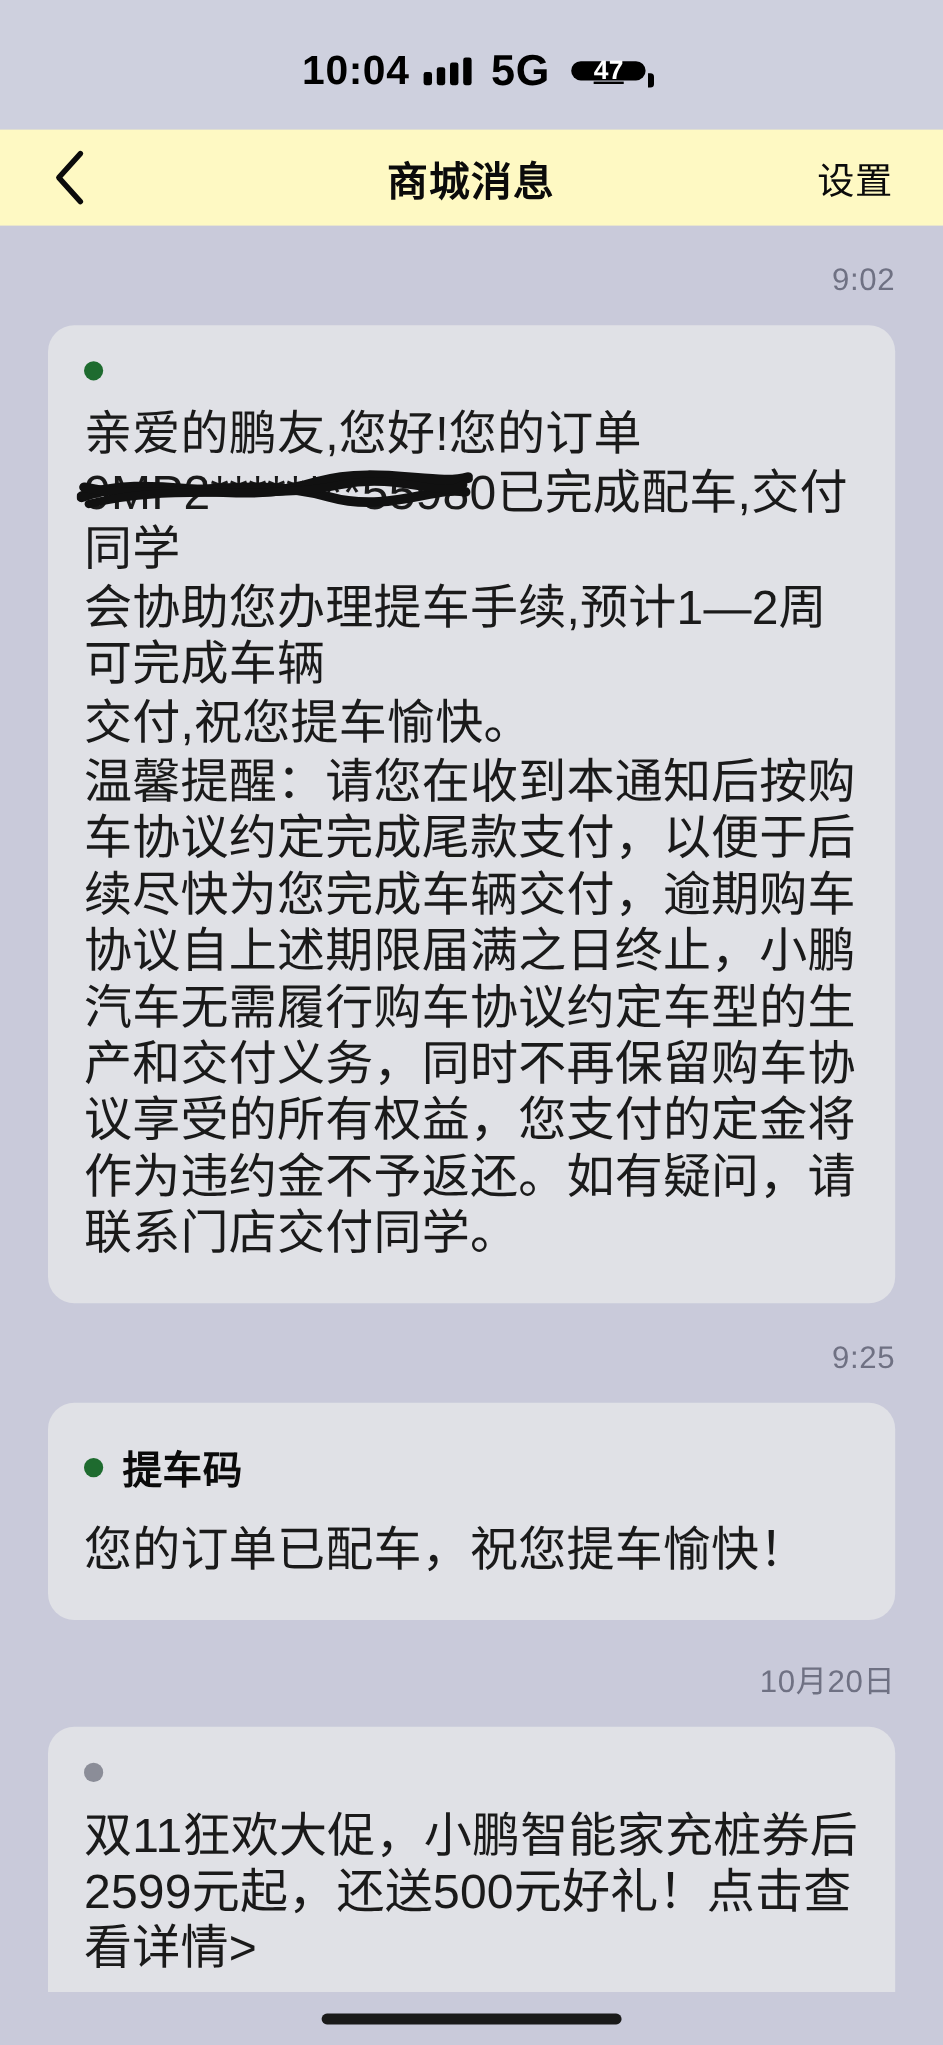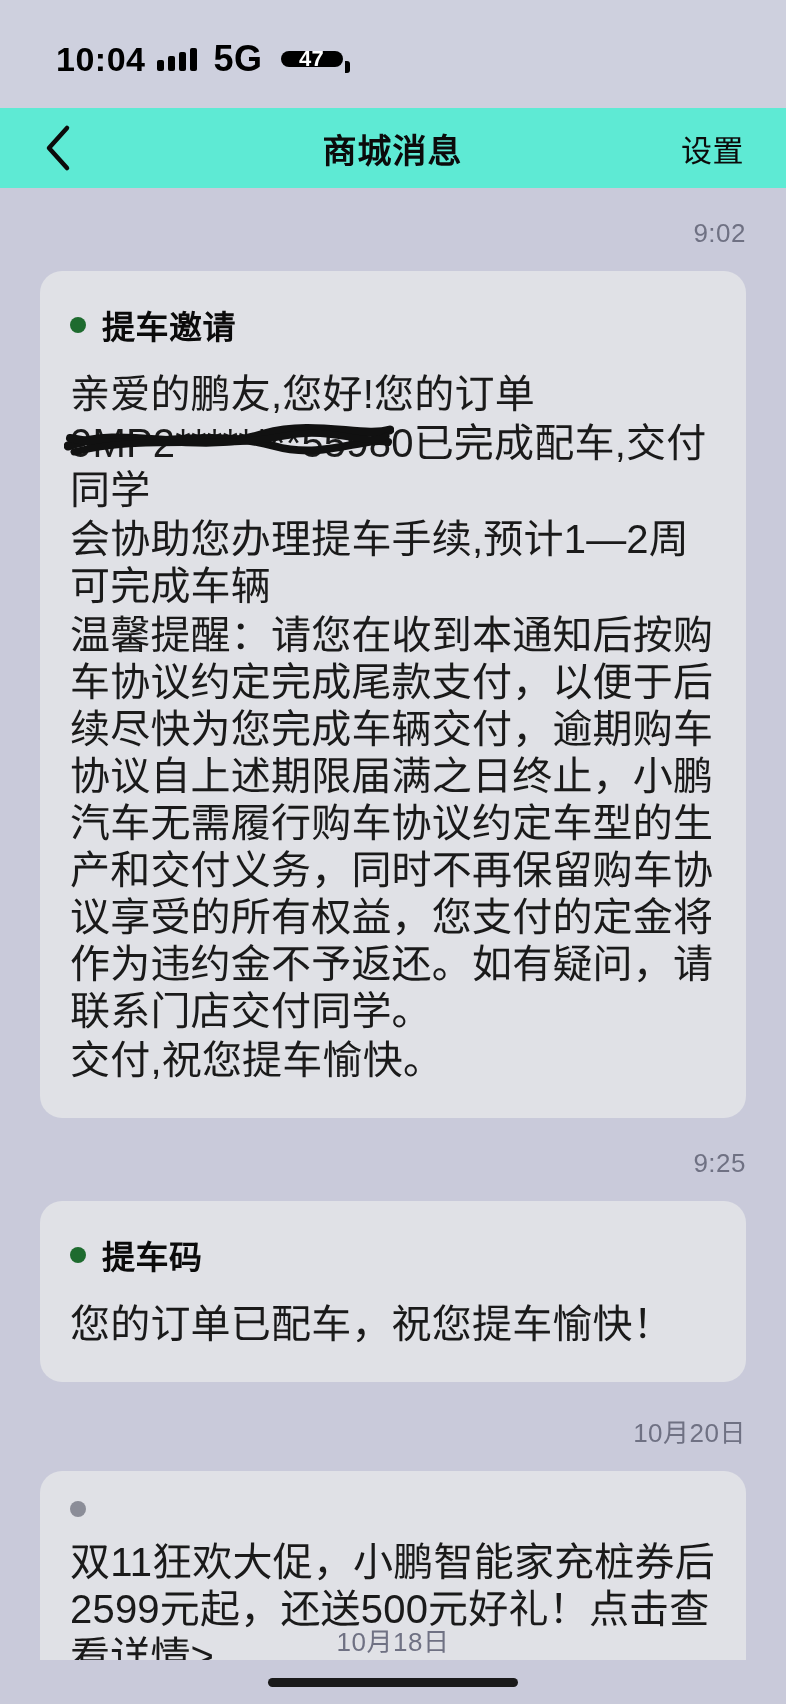--- a/index.html
+++ b/index.html
@@ -22,21 +22,21 @@
     display: flex;
     flex-direction: column;
   }
 
   
   .statusbar {
     height: 108px;
     background: #ced0de;
     display: flex;
     align-items: center;
-    justify-content: flex-start;
+    justify-content: center;
     padding: 0 52px 0 56px;
     box-sizing: border-box;
     flex: none;
     gap: 12px;
   }
   .status-time {
     font-size: 34px;
     font-weight: bold;
     color: #000;
     letter-spacing: 0.5px;
@@ -74,20 +74,21 @@
   .battery {
     position: relative;
     width: 62px;
     height: 16px;
     border-radius: 9px;
     background: #000;
     display: flex;
     align-items: center;
     justify-content: center;
     margin-left: 6px;
+    text-decoration: underline;
   }
   .battery::after {
     content: "";
     position: absolute;
     right: -7px;
     top: 10px;
     width: 5px;
     height: 12px;
     border-radius: 0 3px 3px 0;
     background: #000;
@@ -95,21 +96,21 @@
   .battery span {
     font-size: 22px;
     font-weight: bold;
     color: #fff;
     letter-spacing: 0.3px;
   }
 
   
   .navbar {
     height: 80px;
-    background: #5eead4;
+    background: #fef9c3;
     display: flex;
     align-items: center;
     justify-content: space-between;
     padding: 0 42px 0 44px;
     box-sizing: border-box;
     flex: none;
   }
   .nav-back {
     width: 60px;
     height: 60px;
@@ -258,57 +259,55 @@
     <div class="nav-title">商城消息</div>
     <div class="nav-action">设置</div>
   </div>
 
   <div class="messages">
 
     <div class="timestamp">9:02</div>
     <div class="card">
       <div class="card-title">
         <span class="dot green"></span>
-        <span class="card-title-text">提车邀请</span>
       </div>
       <div class="card-body">
         <div class="para">亲爱的鹏友,您好!您的订单</div>
         <div class="para">
           <span class="redact-wrap">
             <span class="redact-text">9MP2********55980</span>
             <svg class="scribble" viewBox="0 0 330 44">
               <path d="M4,30 C60,8 130,40 200,18 C250,4 300,22 326,14" fill="none" stroke="#111" stroke-width="9" stroke-linecap="round"></path>
               <path d="M6,22 C70,36 140,10 210,30 C260,44 300,20 324,26" fill="none" stroke="#111" stroke-width="8" stroke-linecap="round"></path>
               <path d="M10,36 C80,18 150,34 220,20 C270,10 305,32 322,20" fill="none" stroke="#111" stroke-width="7" stroke-linecap="round"></path>
             </svg>
           </span><span>已完成配车,交付同学</span>
         </div>
         <div class="para">会协助您办理提车手续,预计1—2周可完成车辆</div>
+        <div class="para">交付,祝您提车愉快。</div>
         <div class="para">温馨提醒：请您在收到本通知后按购车协议约定完成尾款支付，以便于后续尽快为您完成车辆交付，逾期购车协议自上述期限届满之日终止，小鹏汽车无需履行购车协议约定车型的生产和交付义务，同时不再保留购车协议享受的所有权益，您支付的定金将作为违约金不予返还。如有疑问，请联系门店交付同学。</div>
-        <div class="para">交付,祝您提车愉快。</div>
       </div>
     </div>
 
     <div class="timestamp">9:25</div>
     <div class="card">
       <div class="card-title">
         <span class="dot green"></span>
         <span class="card-title-text">提车码</span>
       </div>
       <div class="card-body">您的订单已配车，祝您提车愉快！</div>
     </div>
 
     <div class="timestamp">10月20日</div>
     <div class="card">
       <div class="card-title">
         <span class="dot grey"></span>
       </div>
       <div class="card-body">双11狂欢大促，小鹏智能家充桩券后2599元起，还送500元好礼！点击查看详情&gt;</div>
     </div>
 
-    <div class="partial-stamp">10月18日</div>
   </div>
 
   <div class="home-bar-area">
     <div class="home-bar"></div>
   </div>
 
 </div>
 
 </body></html>

